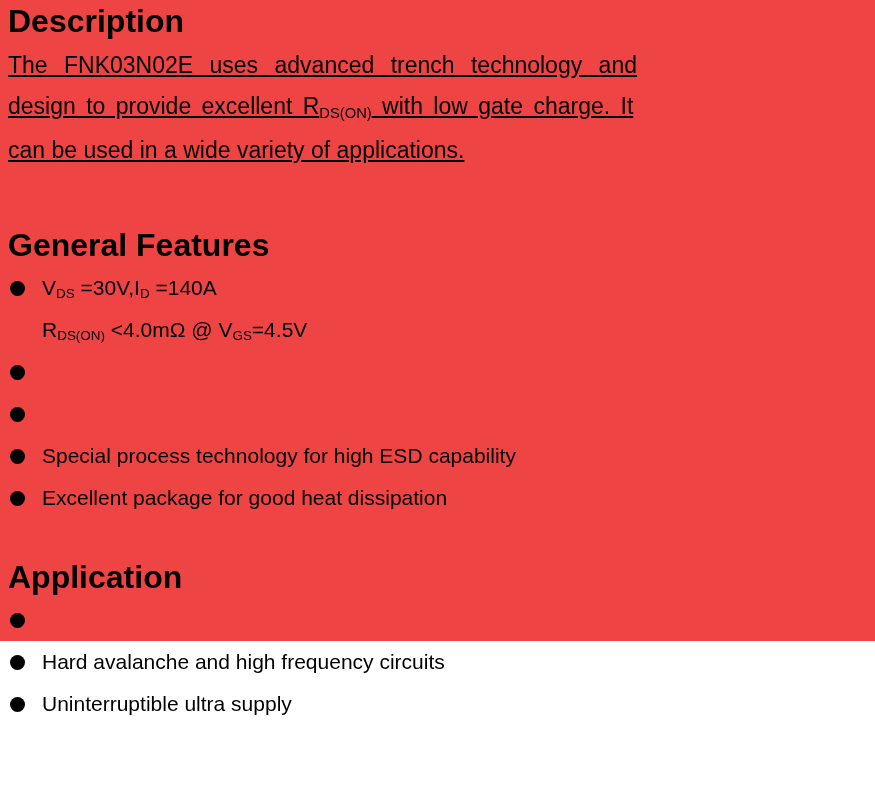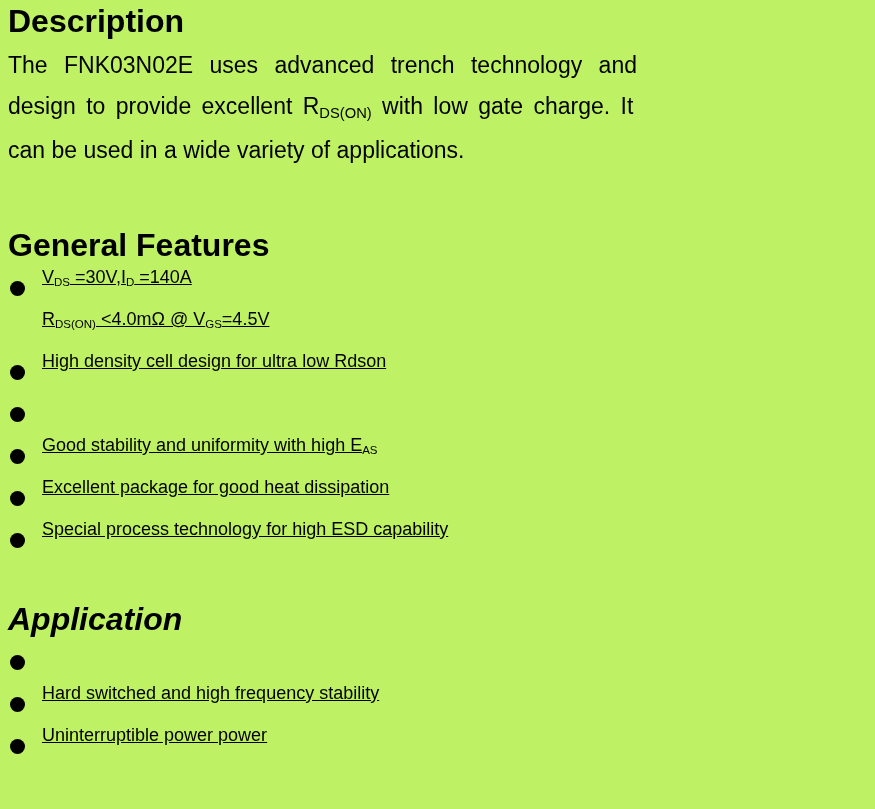--- a/index.html
+++ b/index.html
@@ -10,53 +10,54 @@
   body {
     width: 875px;
     height: 809px;
     overflow: hidden;
     color: #000000;
     font-family: "Liberation Sans", sans-serif;
   }
   .page {
     box-sizing: border-box;
     width: 875px;
-    height: 809px;
+    height: 641px;
     padding: 3px 0 0 8px;
-    background: #bef264;
+    background: #ef4444;
   }
   .section-heading {
     margin: 0;
     font-size: 32px;
     font-weight: bold;
     line-height: 36px;
     color: #000000;
   }
   .para {
     width: 632px;
     margin-top: 6px;
     font-size: 23px;
     line-height: 41px;
   }
   .para .line {
     white-space: pre;
+    text-decoration: underline;
   }
   .jwide   { word-spacing: 10px; }
   .jslight { word-spacing: 4px;  }
   .heading-gap-lg { margin-top: 56px; }
-  .heading-gap-md { margin-top: 40px; font-style: italic; }
+  .heading-gap-md { margin-top: 40px; }
   .list {
     margin-top: 4px;
   }
   .item {
     display: flex;
+    align-items: center;
     height: 42px;
-    font-size: 18px;
+    font-size: 21px;
     white-space: pre;
-    text-decoration: underline;
   }
   .bullet-box {
     flex: 0 0 34px;
     width: 34px;
     display: flex;
     align-items: center;
   }
   .dot {
     width: 15px;
     height: 15px;
@@ -90,50 +91,45 @@
       <div class="item">
         <span class="bullet-box"><span class="dot"></span></span>
         <span class="item-text"><span>V</span><span class="sub">DS</span><span> =30V,I</span><span class="sub">D</span><span> =140A</span></span>
       </div>
       <div class="item">
         <span class="bullet-box"></span>
         <span class="item-text"><span>R</span><span class="sub">DS(ON)</span><span> &lt;4.0mΩ @ V</span><span class="sub">GS</span><span>=4.5V</span></span>
       </div>
       <div class="item">
         <span class="bullet-box"><span class="dot"></span></span>
-        <span class="item-text"><span>High density cell design for ultra low Rdson</span></span>
       </div>
       <div class="item">
         <span class="bullet-box"><span class="dot"></span></span>
       </div>
       <div class="item">
         <span class="bullet-box"><span class="dot"></span></span>
-        <span class="item-text"><span>Good stability and uniformity with high E</span><span class="sub">AS</span></span>
+        <span class="item-text"><span>Special process technology for high ESD capability</span></span>
       </div>
       <div class="item">
         <span class="bullet-box"><span class="dot"></span></span>
         <span class="item-text"><span>Excellent package for good heat dissipation</span></span>
-      </div>
-      <div class="item">
-        <span class="bullet-box"><span class="dot"></span></span>
-        <span class="item-text"><span>Special process technology for high ESD capability</span></span>
       </div>
     </div>
   </div>
 
   <div>
     <h1 class="section-heading heading-gap-md">Application</h1>
     <div class="list">
       <div class="item">
         <span class="bullet-box"><span class="dot"></span></span>
       </div>
       <div class="item">
         <span class="bullet-box"><span class="dot"></span></span>
-        <span class="item-text"><span>Hard switched and high frequency stability</span></span>
+        <span class="item-text"><span>Hard avalanche and high frequency circuits</span></span>
       </div>
       <div class="item">
         <span class="bullet-box"><span class="dot"></span></span>
-        <span class="item-text"><span>Uninterruptible power power</span></span>
+        <span class="item-text"><span>Uninterruptible ultra supply</span></span>
       </div>
     </div>
   </div>
 
 </div>
 
 </body></html>

